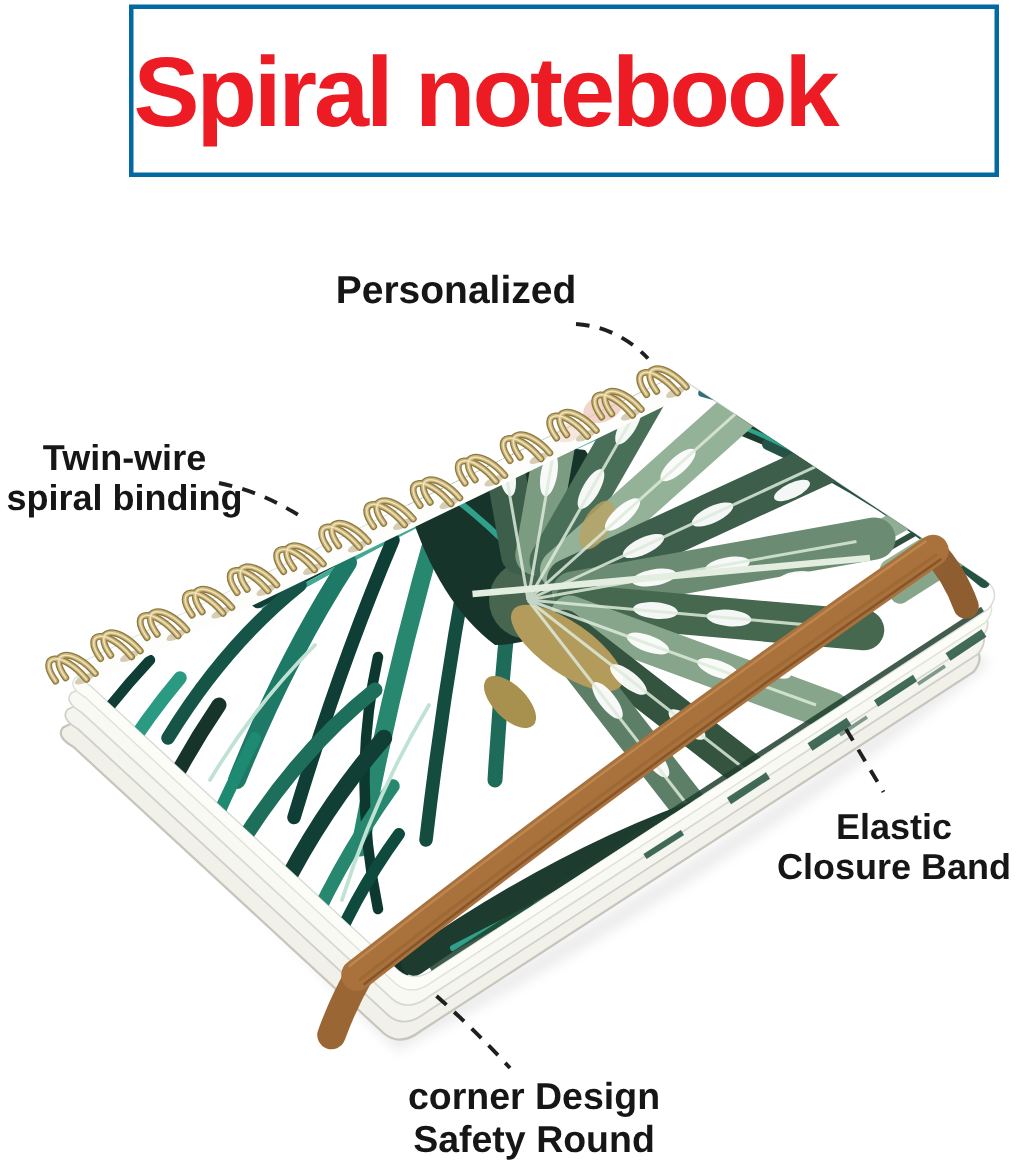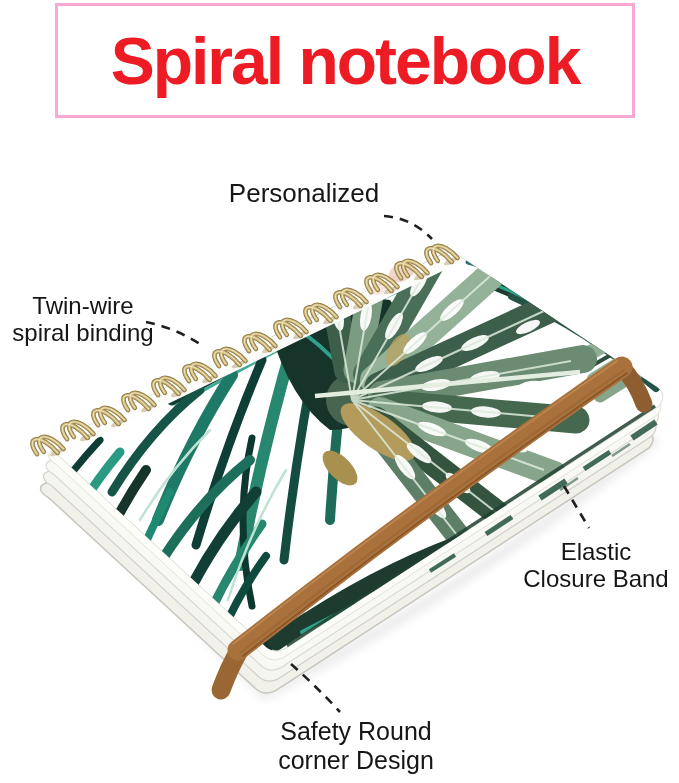--- a/index.html
+++ b/index.html
@@ -2,30 +2,30 @@
 <html><head>
 <meta charset="utf-8">
 <style>
   html,body{margin:0;padding:0;background:#ffffff;}
   .stage{
     position:relative;width:679px;height:783px;background:#ffffff;overflow:hidden;
     font-family:"Liberation Sans","DejaVu Sans",sans-serif;
   }
   .stage svg{position:absolute;left:0;top:0;}
   .title-banner{
-    position:absolute;left:55px;top:3px;width:580px;height:115px;
-    border:3px solid #f9a8d4;box-sizing:border-box;background:#ffffff;
-    display:flex;align-items:center;justify-content:center;z-index:5;
+    position:absolute;left:86px;top:3px;width:580px;height:115px;
+    border:3px solid #0369a1;box-sizing:border-box;background:#ffffff;
+    display:flex;align-items:center;justify-content:flex-start;z-index:5;
   }
   .title-banner h1{
     margin:0;font-size:66px;font-weight:bold;letter-spacing:-2px;
     color:#ed1b23;white-space:nowrap;
   }
   .callout{
-    position:absolute;z-index:6;color:#161616;font-weight:normal;
+    position:absolute;z-index:6;color:#161616;font-weight:bold;
     text-align:center;line-height:1.14;
   }
   .callout span{display:block;}
   .co-hardcover{left:189px;top:179px;width:230px;font-size:26px;}
   .co-twinwire{left:-4px;top:292px;width:174px;font-size:24px;}
   .co-elastic{left:510px;top:538px;width:172px;font-size:24px;}
   .co-corner{left:262px;top:717px;width:188px;font-size:25px;}
   .wo{stroke:#8f7a40;stroke-width:4.6;fill:none;stroke-linecap:round;}
   .wm{stroke:#cbb477;stroke-width:2.8;fill:none;stroke-linecap:round;}
   .wh{stroke:#f2e8c6;stroke-width:1;fill:none;opacity:.9;stroke-linecap:round;}
@@ -250,17 +250,17 @@
     <span>Twin-wire</span>
     <span>spiral binding</span>
   </div>
 
   <div class="callout co-elastic">
     <span>Elastic</span>
     <span>Closure Band</span>
   </div>
 
   <div class="callout co-corner">
+    <span>corner Design</span>
     <span>Safety Round</span>
-    <span>corner Design</span>
   </div>
 
 </div>
 
 </body></html>

